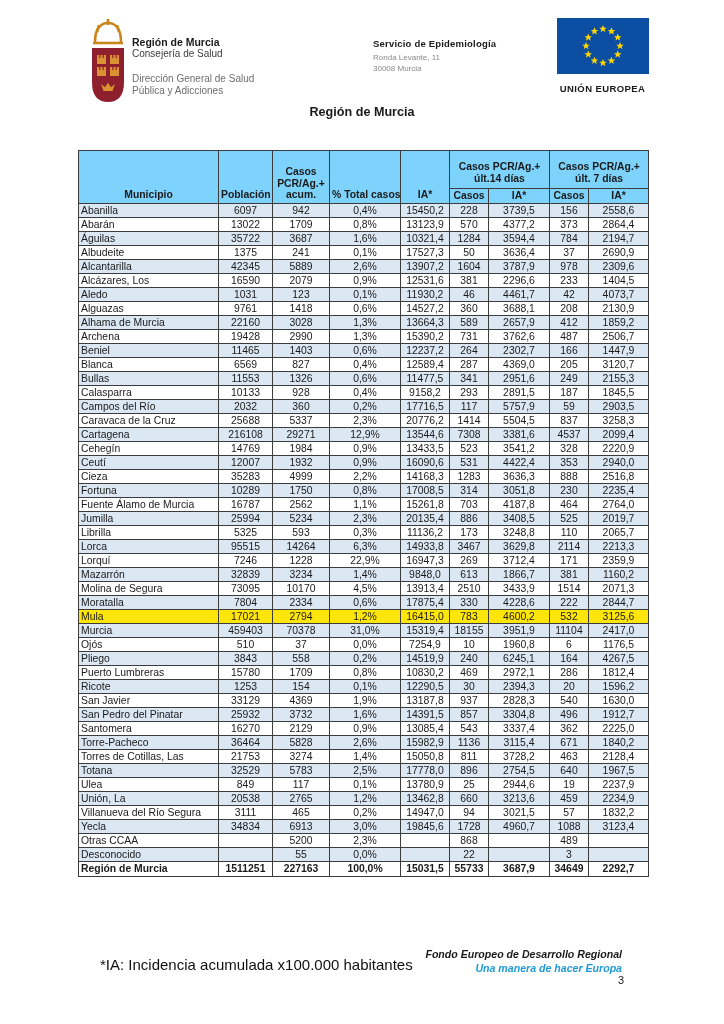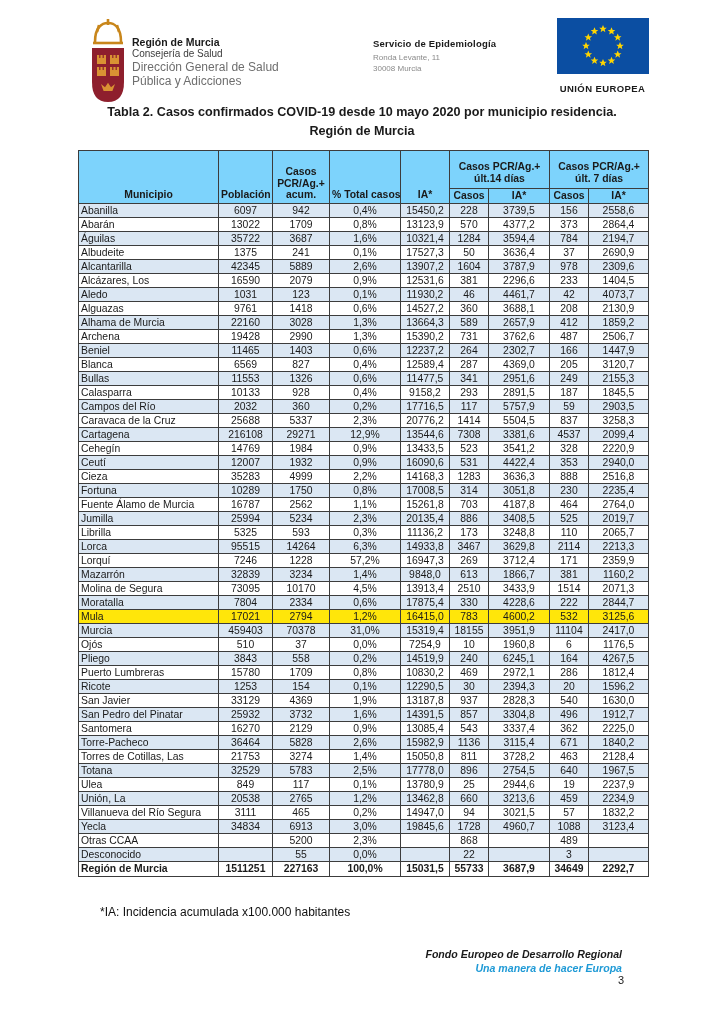--- a/index.html
+++ b/index.html
@@ -14,21 +14,21 @@
     font-family:"Liberation Sans","DejaVu Sans",sans-serif; color:#1a1a1a;
   }
   .abs{position:absolute;}
 
   
   .logo-block{left:88px; top:16px; width:270px;}
   .logo-art{position:absolute; left:0; top:2px;}
   .logo-text{position:absolute; left:44px; top:20px; line-height:1.18;}
   .org-name{font-weight:bold; font-size:10.5px;}
   .org-dept{font-size:10px; color:#3d3d3d;}
-  .org-sub{font-size:12px; color:#6e6e6e; white-space:pre-line;}
+  .org-sub{margin-top:13px; font-size:10px; color:#6e6e6e; white-space:pre-line;}
 
   .service-block{left:373px; top:38px; line-height:1.3;}
   .service-title{font-weight:bold; font-size:9.5px; letter-spacing:.2px;}
   .service-addr{font-size:8px; color:var(--muted-gray); margin-top:3px; line-height:1.35;}
 
   .eu-block{left:545px; top:18px; width:115px; text-align:center;}
   .eu-label{font-weight:bold; font-size:9.5px; margin-top:5px; letter-spacing:.4px;}
 
   
   .title-block{left:0; top:103px; width:724px; text-align:center; font-weight:bold; font-size:12.6px; line-height:1.5;}
@@ -44,21 +44,21 @@
   thead .ml{white-space:pre-line;}
   thead tr.sub th{height:15px; vertical-align:middle; padding-bottom:0;}
   tbody td{height:14px;}
   td.muni{text-align:left; }
   td.num{text-align:center;}
   tr.alt td{background:var(--row-alt);}
   tr.hl td{background:var(--highlight);}
   tr.total td{font-weight:bold; height:15px;}
 
   
-  .footnotes{left:100px; top:904px; font-size:12px; line-height:1.45; color:#111;}
+  .footnotes{left:100px; top:954px; font-size:15px; line-height:1.45; color:#111;}
   .footer-right{right:102px; top:948px; text-align:right; font-size:10.6px; font-style:italic; font-weight:bold; line-height:1.3;}
   .footer-line2{color:var(--footer-blue);}
   .page-number{right:100px; top:974px; font-size:11px; color:#222;}
 </style>
 </head>
 <body>
 
 <div class="abs logo-block">
   <svg class="logo-art" width="40" height="88" viewBox="0 0 40 88">
 
@@ -134,21 +134,20 @@
       <use href="#eustar" x="-14.72" y="8.5"></use>
       <use href="#eustar" x="-17" y="0"></use>
       <use href="#eustar" x="-14.72" y="-8.5"></use>
       <use href="#eustar" x="-8.5" y="-14.72"></use>
     </g>
   </svg>
   <div class="eu-label">UNIÓN EUROPEA</div>
 </div>
 
 <div class="abs title-block">
-  <div>Tabla 2. Casos confirmados COVID-19 desde 10 mayo 2020 por municipio residencia.</div>
   <div>Región de Murcia</div>
 </div>
 
 <div class="abs table-wrap">
   <table>
     <colgroup>
       <col class="c0">
         <col class="c1">
         <col class="c2">
         <col class="c3">
@@ -452,21 +451,21 @@
           <td class="num">14933,8</td>
           <td class="num">3467</td>
           <td class="num">3629,8</td>
           <td class="num">2114</td>
           <td class="num">2213,3</td>
         </tr>
         <tr>
           <td class="muni">Lorquí</td>
           <td class="num">7246</td>
           <td class="num">1228</td>
-          <td class="num">57,2%</td>
+          <td class="num">22,9%</td>
           <td class="num">16947,3</td>
           <td class="num">269</td>
           <td class="num">3712,4</td>
           <td class="num">171</td>
           <td class="num">2359,9</td>
         </tr>
         <tr class="alt">
           <td class="muni">Mazarrón</td>
           <td class="num">32839</td>
           <td class="num">3234</td>

